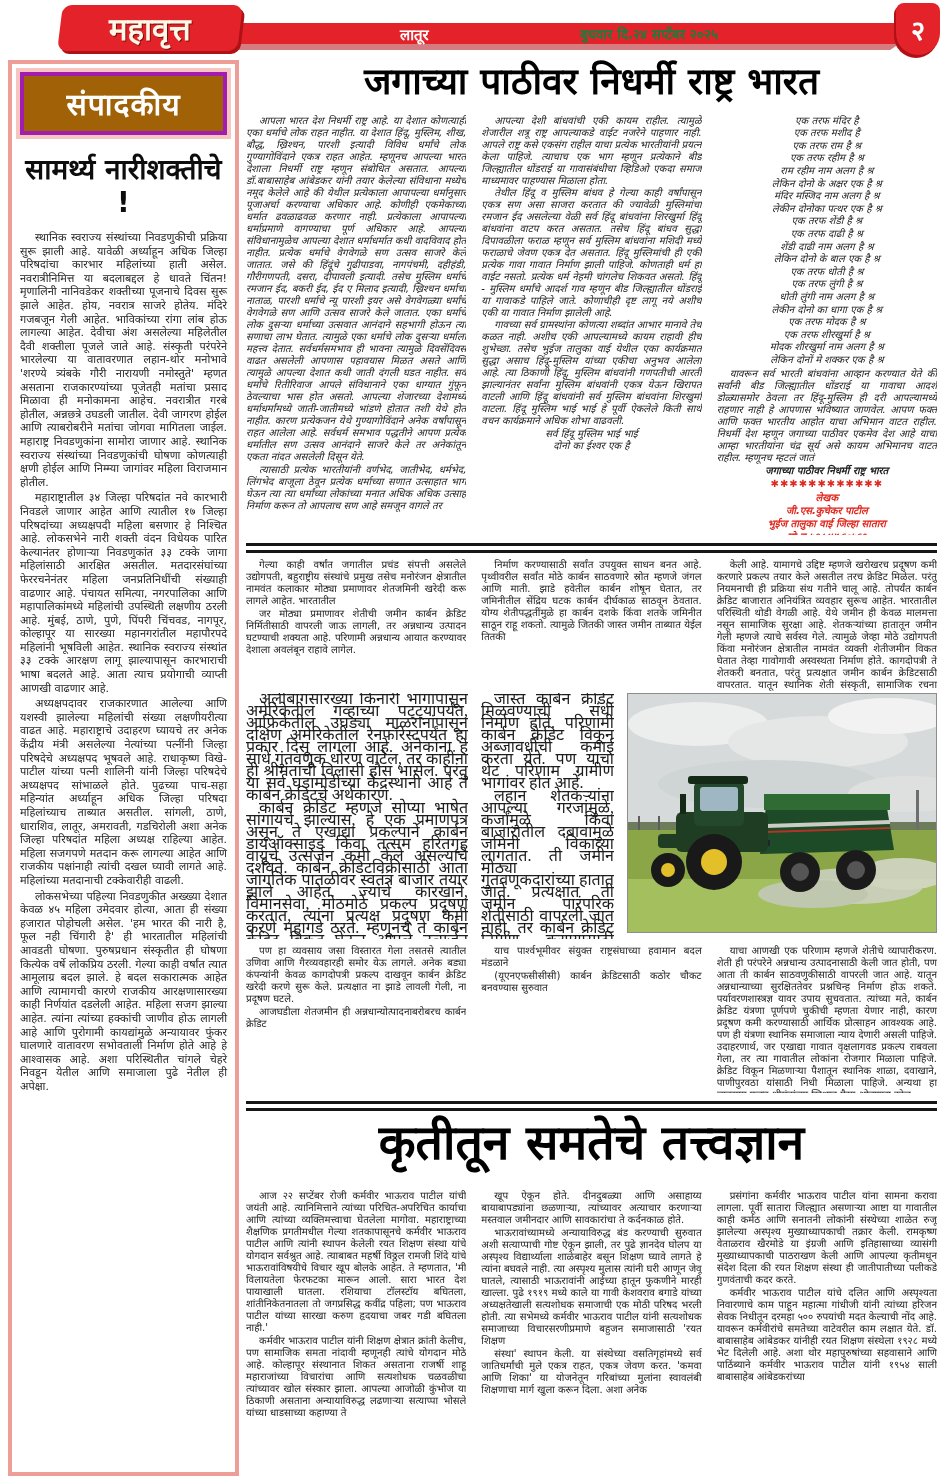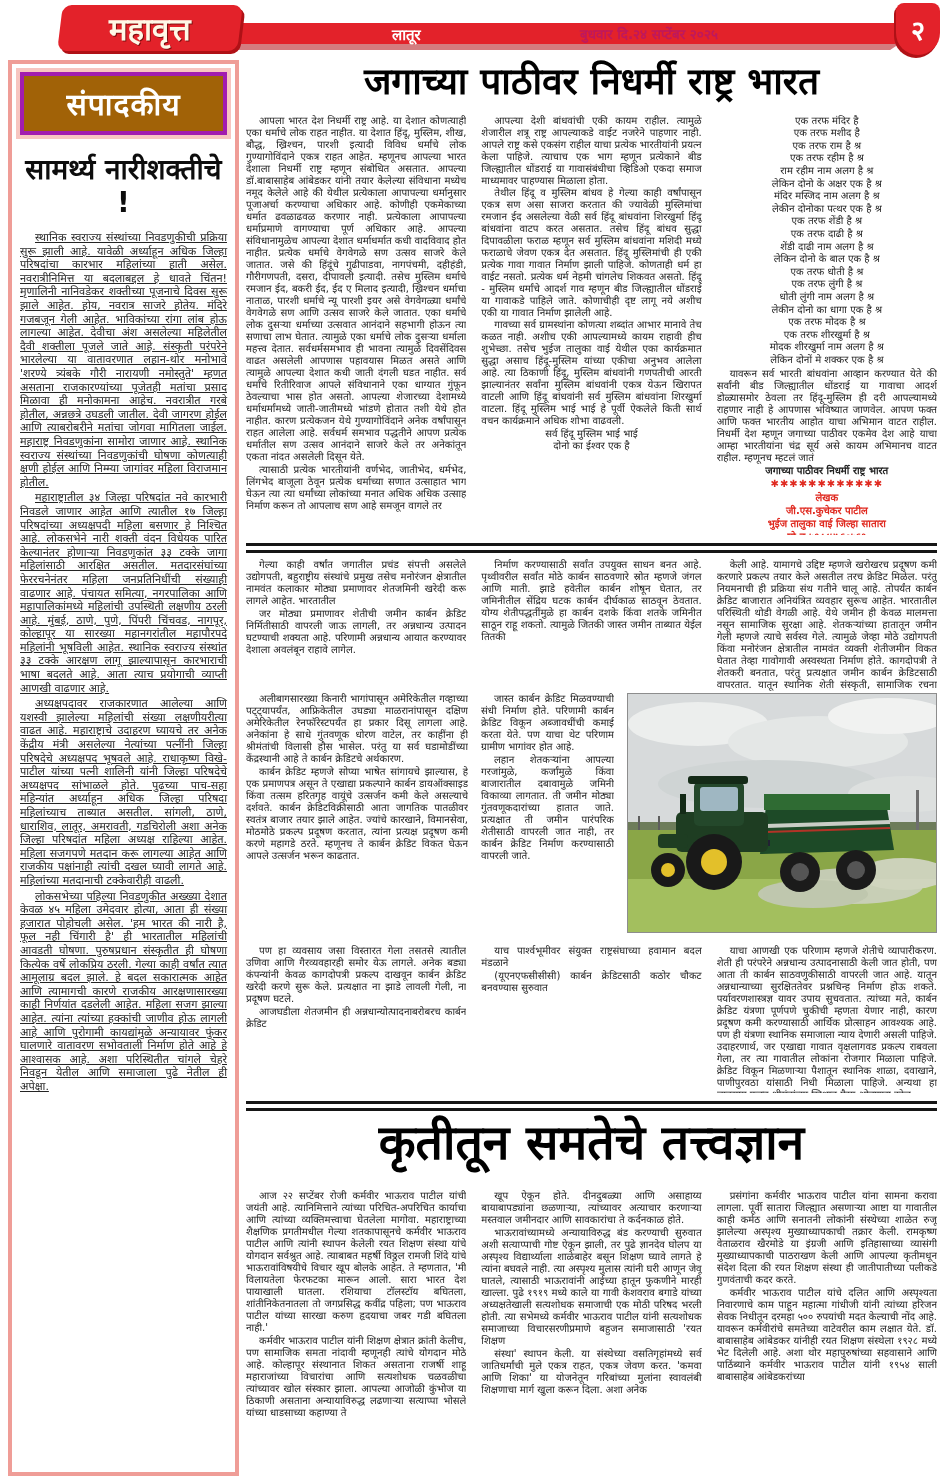--- a/index.html
+++ b/index.html
@@ -8,56 +8,56 @@
   
   .mast{position:absolute;left:0;top:0;width:945px;height:58px;}
   .mast-band{position:absolute;left:150px;top:23px;width:760px;height:21px;background:#e3222a;
              clip-path:polygon(0 50%,2.5% 0,98% 0,100% 50%,98% 100%,2.5% 100%);}
   .mast-band-shadow{position:absolute;left:160px;top:30px;width:745px;height:20px;background:#b01116;opacity:.55;
              clip-path:polygon(0 50%,2.5% 0,98% 0,100% 50%,98% 100%,2.5% 100%);}
   .mast-left{position:absolute;left:60px;top:5px;width:180px;height:46px;background:#e3222a;
              border-radius:9px;transform:skewX(-7deg);box-shadow:3px 3px 0 #b01116;
              display:flex;align-items:center;justify-content:center;}
   .mast-left span{transform:skewX(7deg);color:#fff8e6;font-size:31px;font-weight:bold;text-shadow:1px 1px 0 #7a0d0d;}
-  .mast-city{position:absolute;left:392px;top:24px;color:#fff;font-weight:bold;font-size:15px;}
-  .mast-date{position:absolute;left:580px;top:25px;color:#be185d;font-weight:bold;font-size:13.5px;}
+  .mast-city{position:absolute;left:400px;top:24px;color:#fff;font-weight:bold;font-size:15px;}
+  .mast-date{position:absolute;left:580px;top:25px;color:#15803d;font-weight:bold;font-size:13.5px;}
   .pagenum{position:absolute;right:5px;top:3px;width:44px;height:52px;background:#e3222a;
            border-radius:8px 8px 22px 22px;display:flex;align-items:center;justify-content:center;
            box-shadow:-2px 3px 0 #b01116;}
   .pagenum span{color:#fff;font-size:27px;font-weight:bold;}
   
   .editorial{position:absolute;left:8px;top:60px;width:231px;height:1416px;box-sizing:border-box;
              border:4px solid #ef9d97;background:#fff;padding:5px 8px 8px;overflow:hidden;}
   .ed-label-wrap{margin:-1px -4px 6px;background:#f7c5c0;padding:4px;}
   .ed-label{background:#a16207;color:#ffffff;font-size:30px;font-weight:bold;text-align:center;
             padding:7px 2px;border:4px solid #a21caf;letter-spacing:1px;}
   .ed-title{font-size:28px;line-height:1.18;font-weight:bold;text-align:center;color:#0d0d0d;margin:14px 0 12px;}
-  .ed-body{font-size:11px;line-height:13.6px;text-align:justify;color:#242424;text-decoration:underline;}
+  .ed-body{font-size:11px;line-height:13.6px;text-align:justify;color:#242424;}
   .ed-body div{text-indent:15px;margin-bottom:2px;}
   
   .main{position:absolute;left:246px;top:58px;width:691px;}
   .head1{font-size:37px;font-weight:bold;text-align:center;color:#000;margin:4px 0 12px;line-height:1.1;}
   .head2{font-size:50px;font-weight:bold;text-align:center;color:#000;margin:4px 0 10px;line-height:1.05;}
   .head3{font-size:48px;font-weight:bold;text-align:center;color:#000;margin:6px 0 23px;line-height:1.05;}
   .cols{display:flex;gap:15px;}
   .col{flex:1;font-size:10px;line-height:12px;text-align:justify;color:#232323;overflow:hidden;}
   .col > div{text-indent:13px;margin-bottom:1px;}
-  .a1cols{height:420px;}
+  .a1cols{height:420px;font-style:italic;}
   .poem{text-align:center;}
   .poem div{text-indent:0;line-height:12.6px;}
   .closing-line{text-align:center !important;text-indent:0 !important;font-weight:bold;}
   .couplet div{text-indent:0;text-align:center;}
   .stars{color:#e02a20;text-align:center !important;text-indent:0 !important;letter-spacing:1px;font-weight:bold;}
   .credit div{color:#e02a20;text-indent:0;text-align:center;font-weight:bold;line-height:13px;}
   .rule{border-top:3px solid #161616;border-bottom:3px solid #161616;height:4px;margin:8px 0 6px;}
   .a2row1{height:132px;}
   .a2row2{display:flex;gap:13px;height:246px;margin-top:2px;}
   .a2row2 .c1{width:222px;}
   .a2row2 .c2{width:133px;}
-  .a2row2 .c1,.a2row2 .c2{font-size:10px;line-height:12px;text-align:justify;overflow:hidden;}
+  .a2row2 .c1,.a2row2 .c2{font-size:16px;line-height:12px;text-align:justify;overflow:hidden;font-family:Liberation Serif, serif;}
   .a2row2 .c1 > div,.a2row2 .c2 > div{text-indent:13px;margin-bottom:1px;}
   .a2img{width:308px;height:238px;border:1px solid #8d8d8d;background:#dfe2e2;overflow:hidden;}
   .a2row3{height:148px;margin-top:6px;}
   .a3cols{height:272px;}
 </style>
 </head>
 <body>
 
 <div class="page">
 

